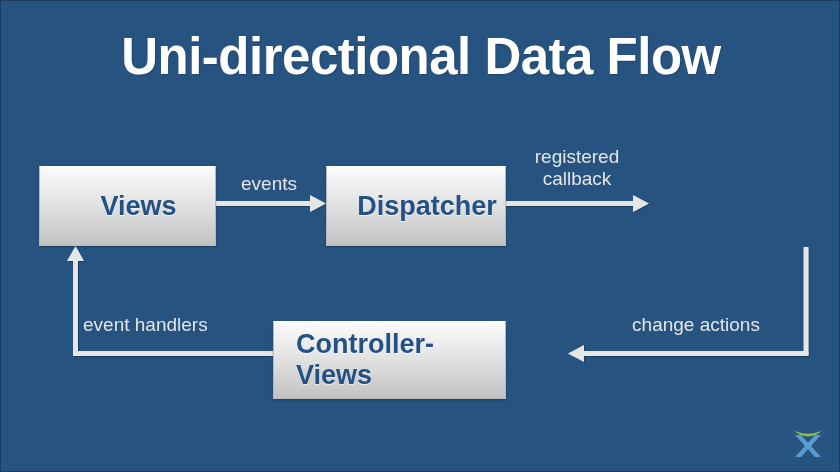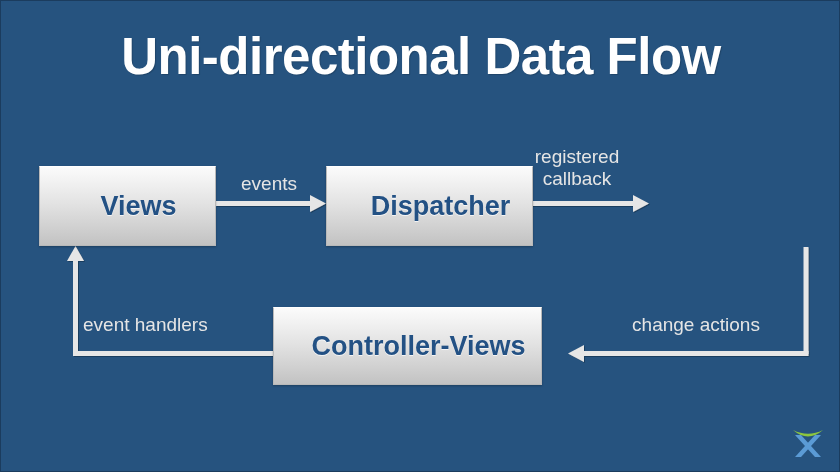--- a/index.html
+++ b/index.html
@@ -51,23 +51,23 @@
     align-items: center;
     justify-content: center;
     color: #235184;
     font-weight: bold;
     box-shadow: 0 1px 2px rgba(0,0,0,0.25);
     text-shadow: 0 1px 0 rgba(255,255,255,0.7);
   }
   .node span { display: block; margin-left: 22px; }
 
   #node-views       { left: 38px;  top: 165px; width: 177px; height: 80px; font-size: 27px; }
-  #node-dispatcher  { left: 325px; top: 165px; width: 207px; height: 80px; font-size: 27px; }
+  #node-dispatcher  { left: 325px; top: 165px; width: 180px; height: 80px; font-size: 27px; }
   #node-stores      { left: 648px; top: 170px; width: 178px; height: 76px; font-size: 27px; }
-  #node-controller  { left: 272px; top: 306px; width: 269px; height: 78px; font-size: 27px; }
+  #node-controller  { left: 272px; top: 320px; width: 233px; height: 78px; font-size: 27px; }
 
   
   .edge-label {
     position: absolute;
     color: #e5e5e5;
     font-size: 19px;
     line-height: 1.15;
     white-space: pre-line;
     text-align: center;
   }

